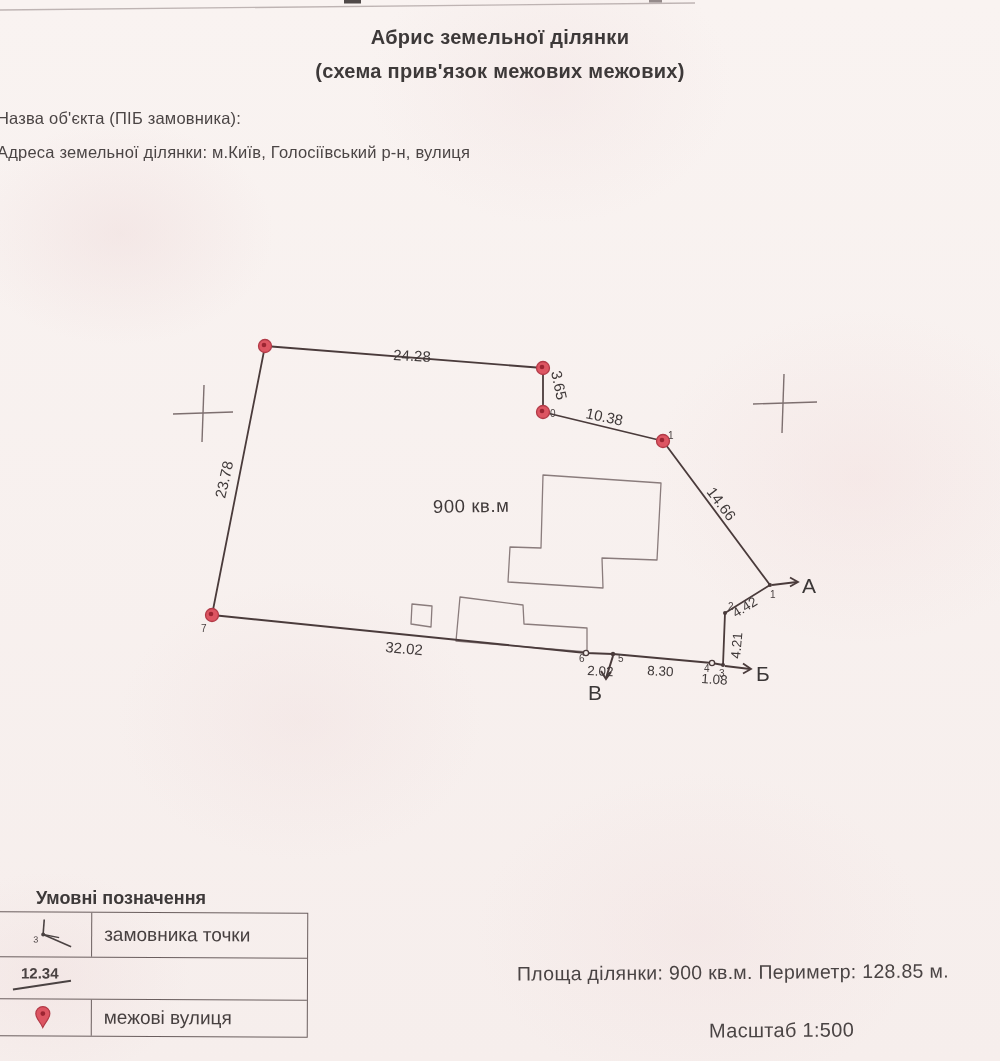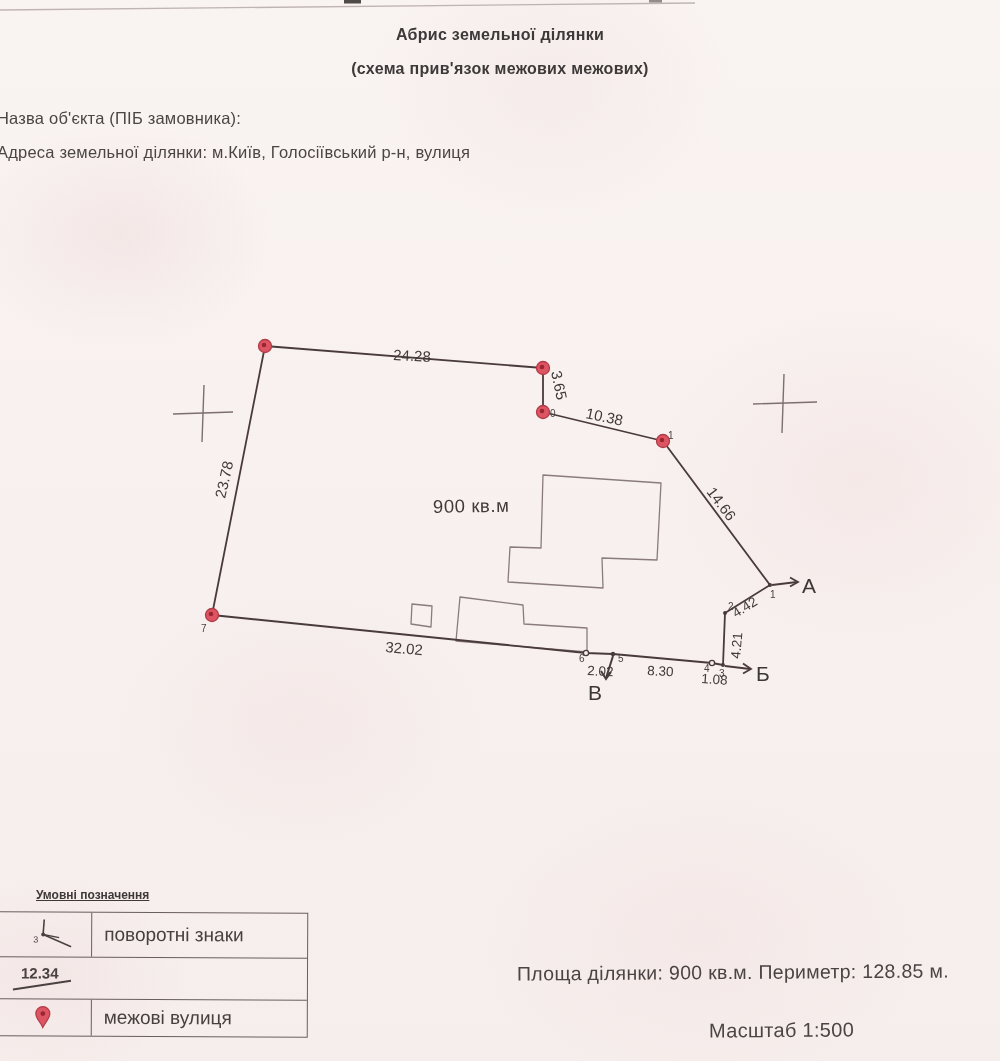--- a/index.html
+++ b/index.html
@@ -9,23 +9,23 @@
     background:
       radial-gradient(220px 160px at 12% 22%, rgba(236,214,214,.38), transparent 70%),
       radial-gradient(260px 200px at 55% 8%, rgba(238,220,220,.32), transparent 70%),
       radial-gradient(300px 240px at 86% 45%, rgba(240,216,216,.32), transparent 70%),
       radial-gradient(260px 200px at 30% 68%, rgba(238,218,218,.30), transparent 70%),
       radial-gradient(320px 230px at 70% 88%, rgba(240,220,220,.32), transparent 70%),
       radial-gradient(200px 150px at 5% 92%, rgba(236,214,214,.30), transparent 70%),
       linear-gradient(#f9f3f1,#f6eeec);
   }
   .abs{position:absolute;}
-  .title-line{left:0;width:100%;text-align:center;font-weight:bold;font-size:16px;color:#3d3939;letter-spacing:.3px;}
+  .title-line{left:0;width:100%;text-align:center;font-weight:bold;font-size:20px;color:#3d3939;letter-spacing:.3px;}
   .field-line{font-size:16.5px;color:#4b4545;letter-spacing:.2px;white-space:nowrap;}
-  .legend-header{font-weight:bold;font-size:12px;color:#3d3939;text-decoration:underline;}
+  .legend-header{font-weight:bold;font-size:18px;color:#3d3939;}
   .legend-table{left:-6px;top:912px;width:312px;border:1.6px solid #6a5e5e;transform:rotate(.25deg);}
   .legend-row{display:flex;align-items:center;}
   .legend-row + .legend-row{border-top:1.4px solid #6a5e5e;}
   .sym-cell{width:96px;flex:0 0 96px;display:flex;align-items:center;justify-content:center;align-self:stretch;}
   .lbl-cell{border-left:1.4px solid #6a5e5e;flex:1;font-size:19px;color:#474040;padding:0 0 0 12px;display:flex;align-items:center;align-self:stretch;}
   .r1{height:44px;} .r2{height:41px;} .r3{height:36px;}
   .footer-text{font-size:19.5px;color:#4a4444;letter-spacing:.3px;white-space:nowrap;transform:rotate(-.4deg);}
   svg text{font-family:"Liberation Sans",sans-serif;}
   .dim{font-size:15px;fill:#403a3a;}
   .dim-sm{font-size:13.5px;fill:#403a3a;}
@@ -150,21 +150,21 @@
     <div class="legend-row r1">
       <div class="sym-cell">
         <svg width="72" height="36" viewBox="0 0 72 36">
           <line x1="37" y1="3" x2="36" y2="17" stroke="#4a4242" stroke-width="1.6"></line>
           <circle cx="36" cy="18" r="2" fill="#4a4242"></circle>
           <line x1="36" y1="18" x2="64" y2="30" stroke="#4a4242" stroke-width="1.6"></line>
           <line x1="36" y1="18" x2="52" y2="21" stroke="#4a4242" stroke-width="1.4"></line>
           <text class="sym-3" x="26" y="26">3</text>
         </svg>
       </div>
-      <div class="lbl-cell">поворотні знаки</div>
+      <div class="lbl-cell">замовника точки</div>
     </div>
     <div class="legend-row r2">
       <div class="sym-cell">
         <svg width="72" height="34" viewBox="0 0 72 34">
           <text class="sym-12" x="14" y="17">12.34</text>
           <line x1="6" y1="28" x2="64" y2="19" stroke="#4a4242" stroke-width="2"></line>
         </svg>
       </div>
     </div>
     <div class="legend-row r3">

